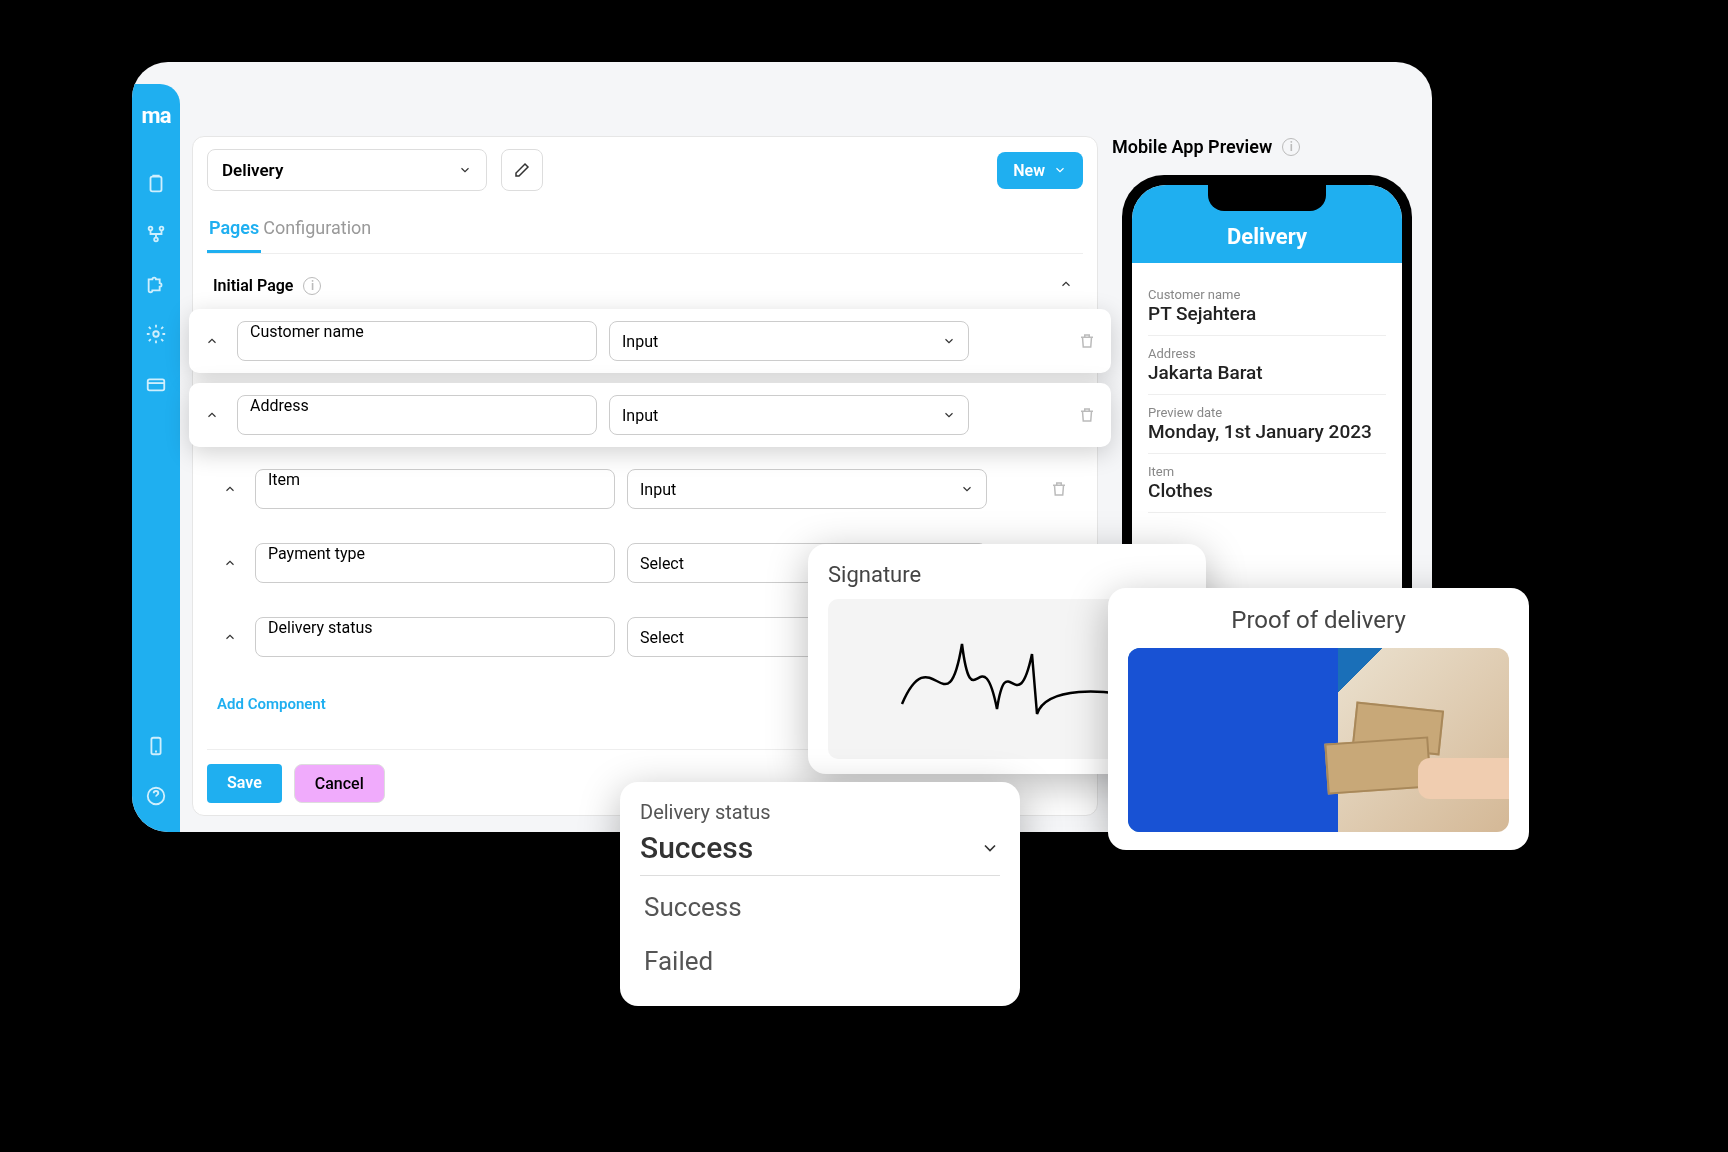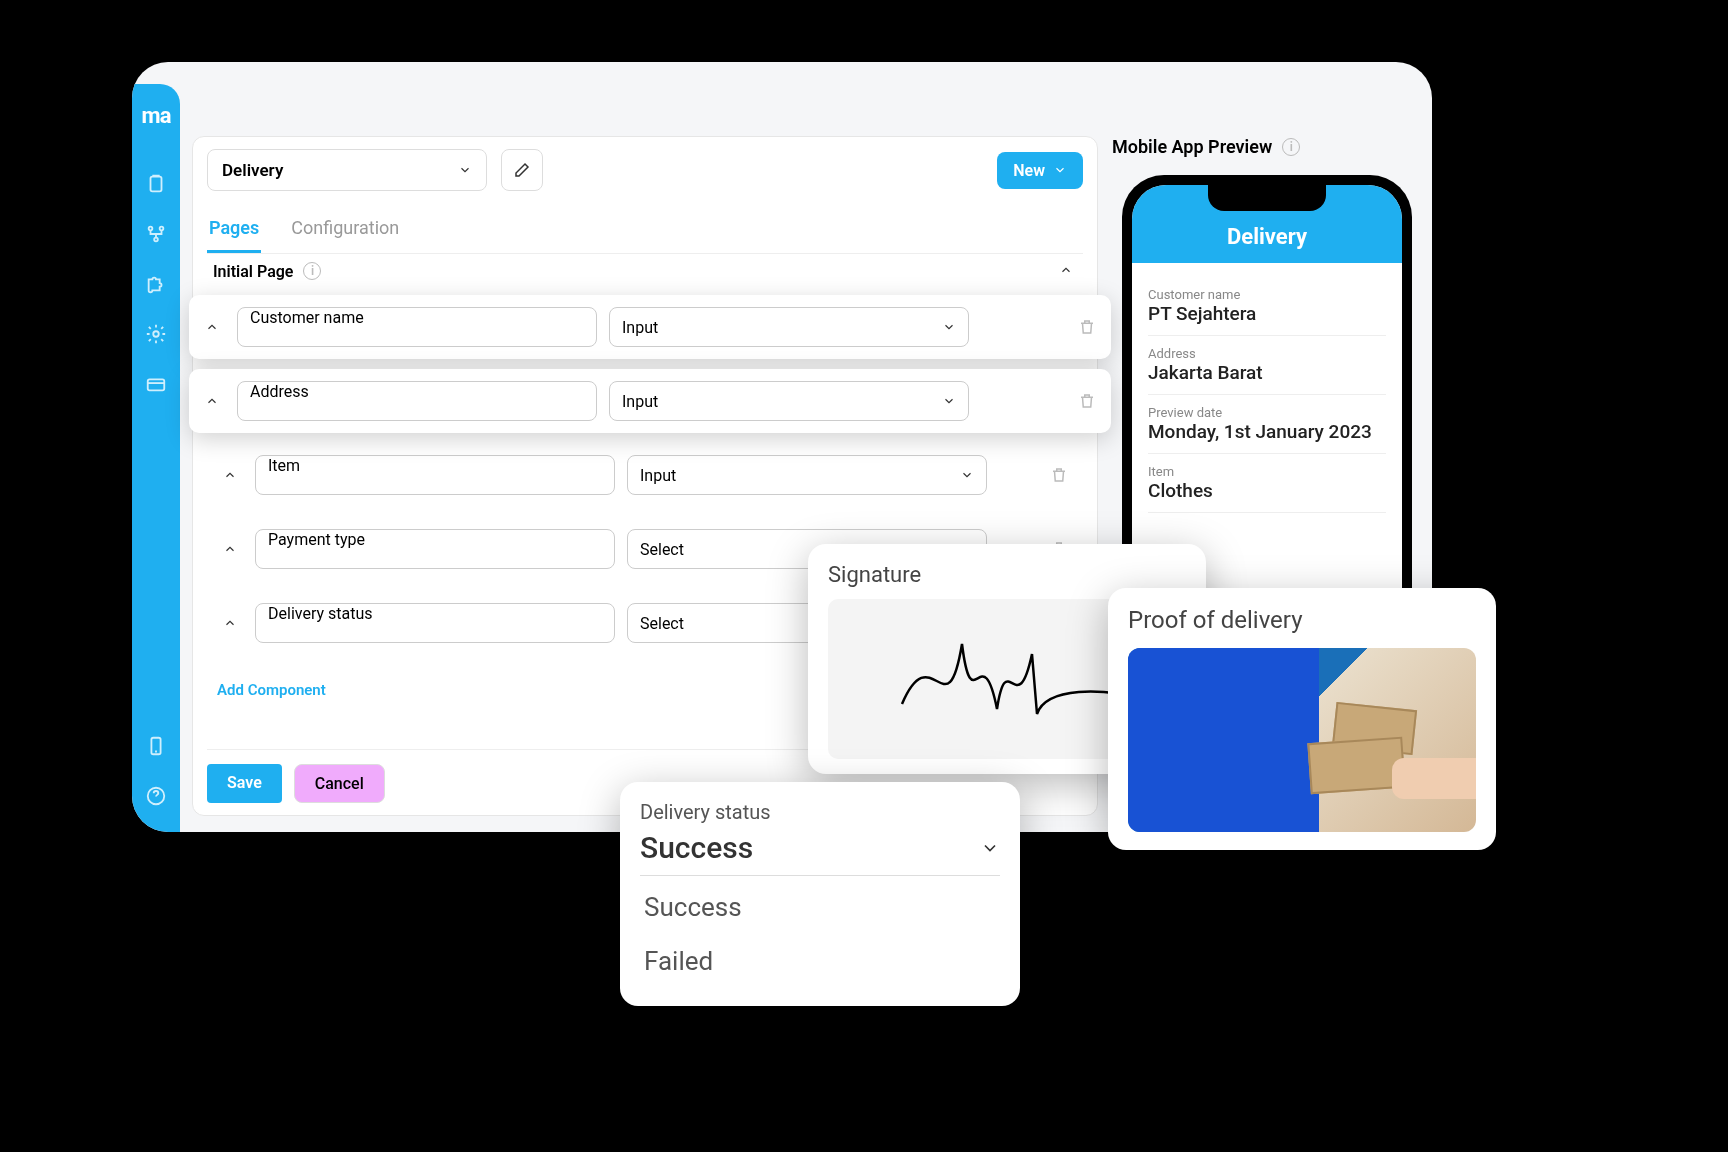--- a/index.html
+++ b/index.html
@@ -62,25 +62,25 @@
 }
 .edit-btn {
   width: 42px; height: 42px; border: 1px solid #ddd; border-radius: 8px;
   display: flex; align-items: center; justify-content: center; background: #fff;
 }
 .new-btn {
   margin-left: auto; background: #1faff0; color: #fff; border-radius: 8px;
   padding: 9px 16px; font-size: 16px; font-weight: 600;
   display: flex; align-items: center; gap: 8px;
 }
-.subtabs { display: flex; gap: 28px; border-bottom: 1px solid #eee; margin-bottom: 2px; text-align: right; }
+.subtabs { display: flex; border-bottom: 1px solid #eee; margin-bottom: 16px; text-align: right; }
 .subtab { padding: 8px 2px 12px 2px; font-size: 18px; color: #999; cursor: pointer; }
 .subtab-active { color: #1faff0; font-weight: 600; border-bottom: 3px solid #1faff0; }
 .section-header {
-  display: flex; align-items: flex-start; gap: 10px; font-weight: 600; font-size: 16px;
+  display: flex; align-items: flex-end; gap: 10px; font-weight: 600; font-size: 16px;
   padding: 6px 0 14px 6px;
 }
 .info-badge {
   width: 18px; height: 18px; border-radius: 50%; border: 1.5px solid #bbb;
   display: inline-flex; align-items: center; justify-content: center; font-size: 12px; color: #bbb;
 }
 .collapse-sec { margin-left: auto; margin-right: 10px; }
 
 .field-row {
   display: flex; align-items: center; gap: 12px;
@@ -151,21 +151,21 @@
 
 .card-status { left: 620px; top: 782px; width: 400px; }
 .status-label { font-size: 20px; color: #555; margin-bottom: 6px; }
 .status-value {
   font-size: 30px; color: #333; font-weight: 500;
   display: flex; align-items: center; justify-content: space-between;
   padding-bottom: 10px; border-bottom: 1px solid #ddd; margin-bottom: 4px;
 }
 .status-option { font-size: 26px; color: #555; padding: 12px 4px; cursor: pointer; }
 
-.card-proof { left: 1108px; top: 588px; width: 388px; }
+.card-proof { left: 1108px; top: 588px; width: 421px; text-align: center; }
 .proof-title { font-size: 24px; color: #444; margin-bottom: 14px; }
 .proof-img {
   width: 100%; height: 184px; border-radius: 12px; overflow: hidden;
   background: linear-gradient(135deg, #1a6fb8 0%, #1a6fb8 45%, #e8dcc8 45%, #d4b896 100%);
   position: relative;
 }
 .proof-person {
   position: absolute; left: 0; top: 0; width: 55%; height: 100%;
   background: #1852d4;
 }

